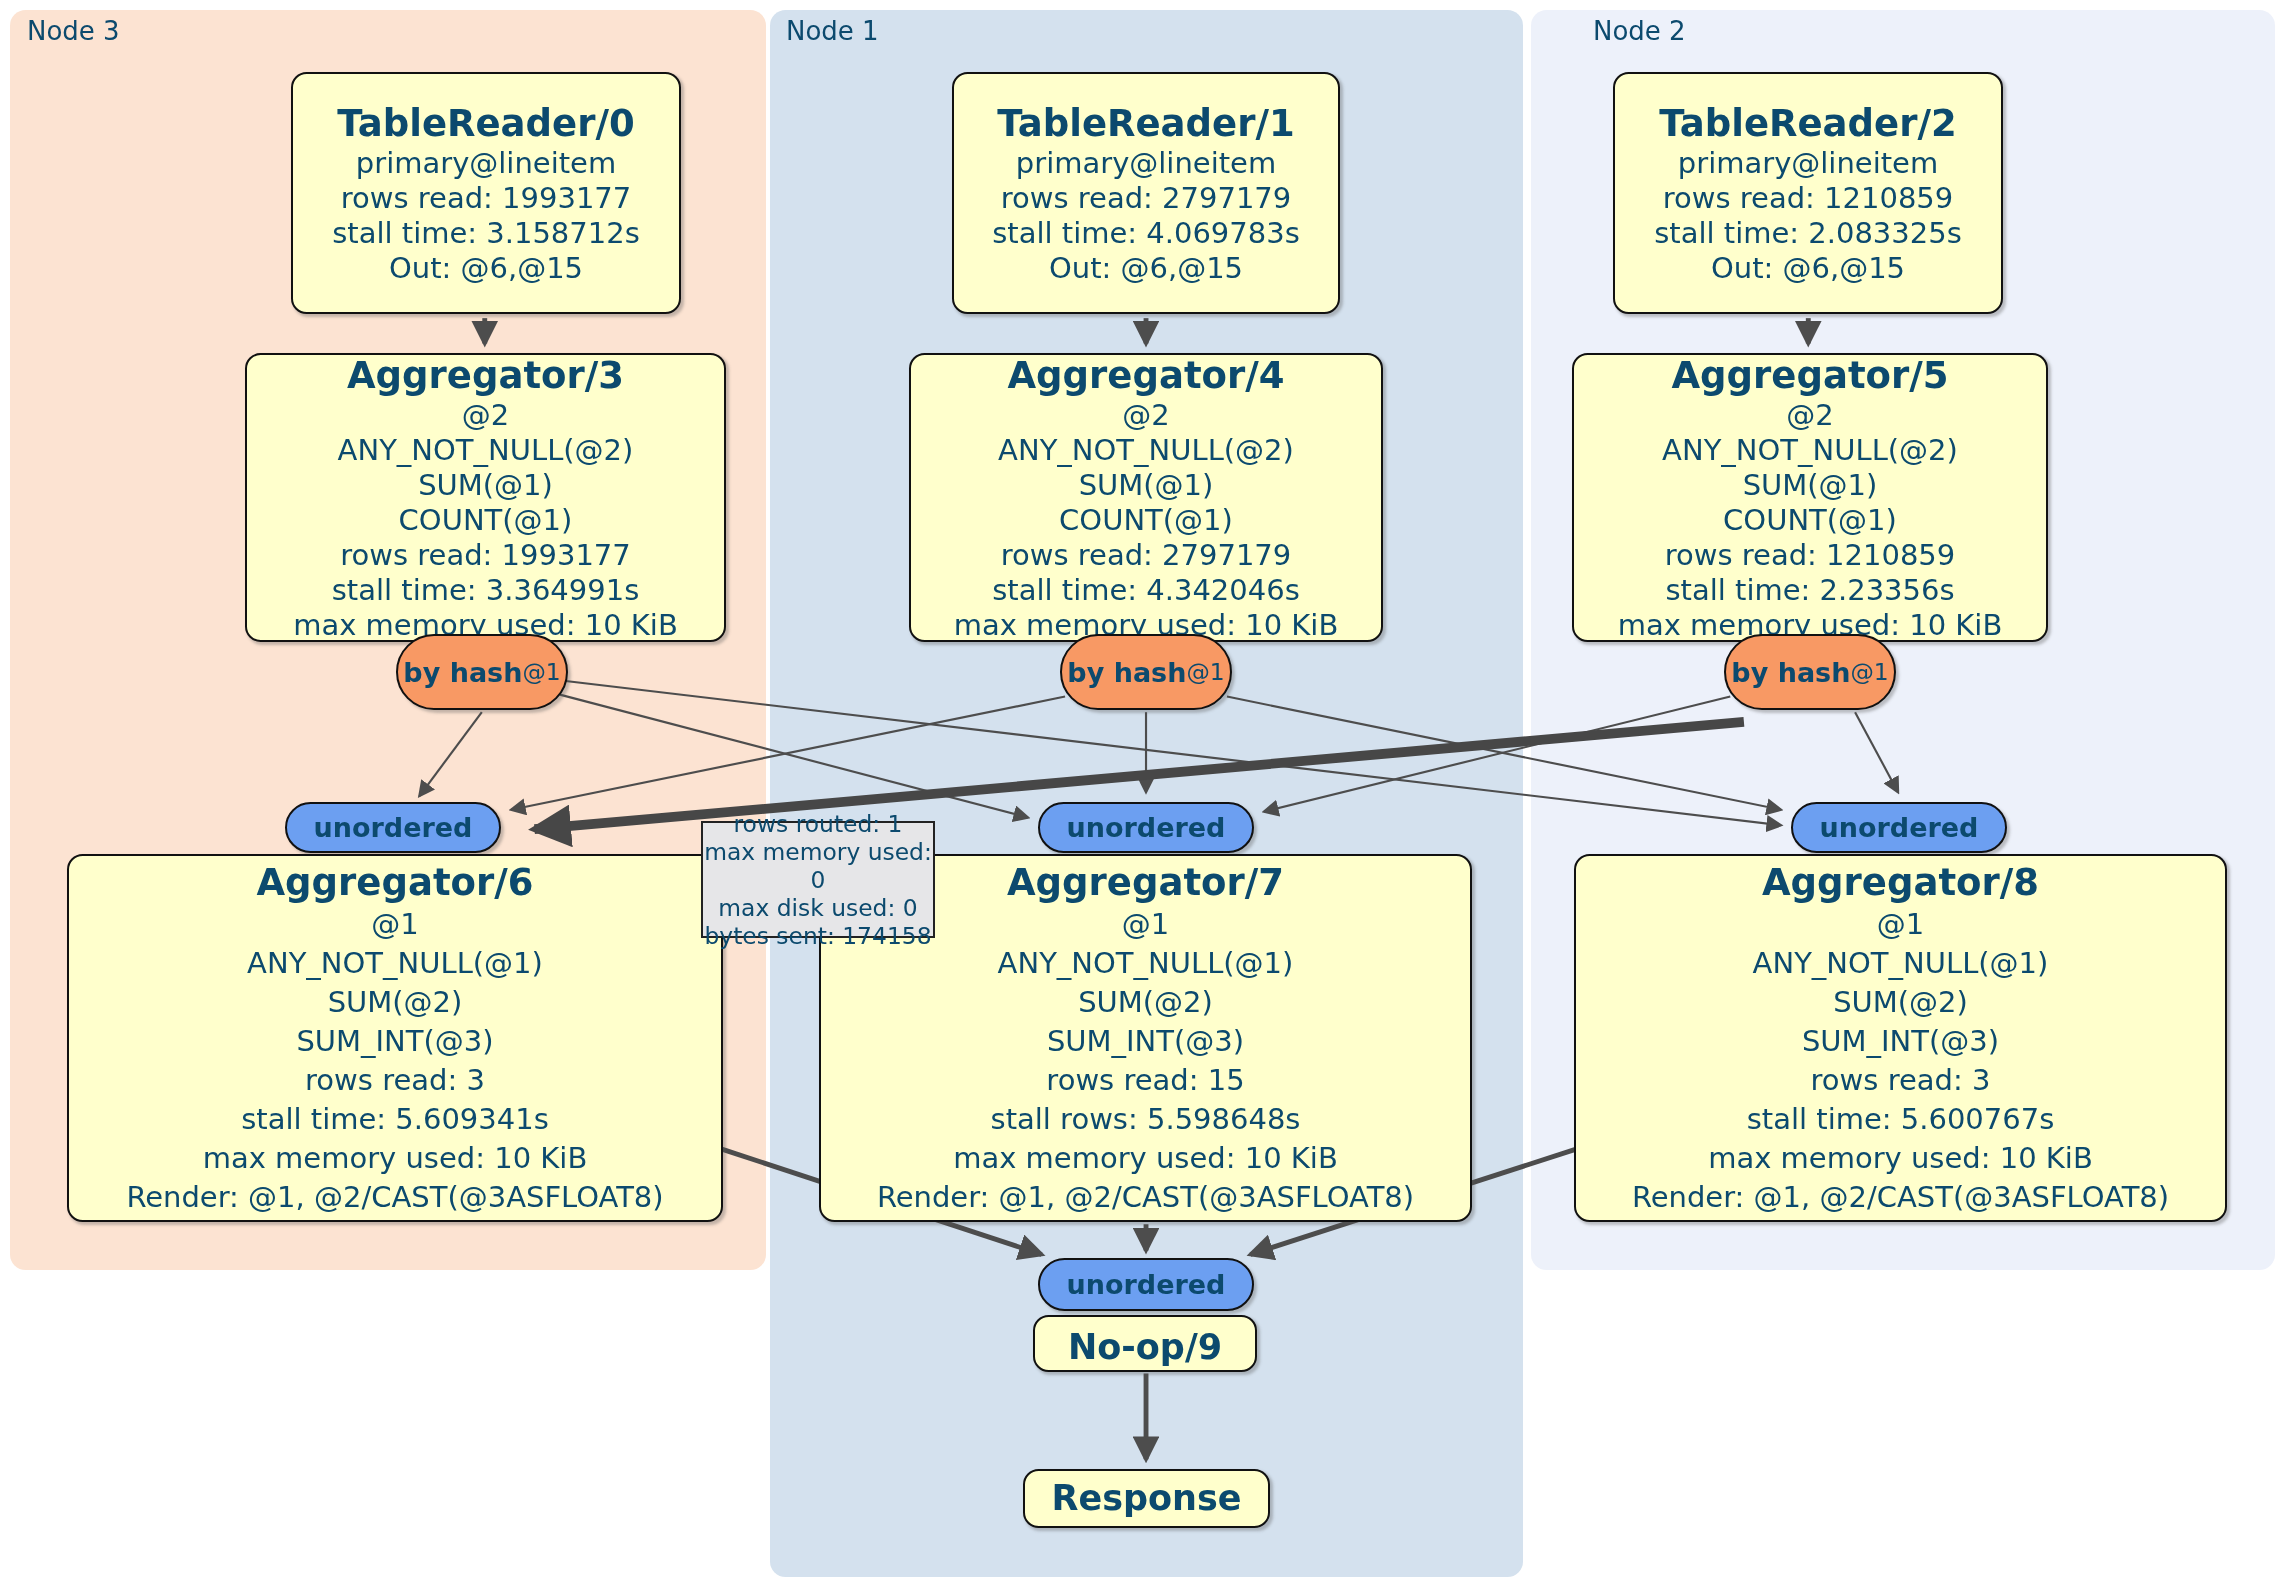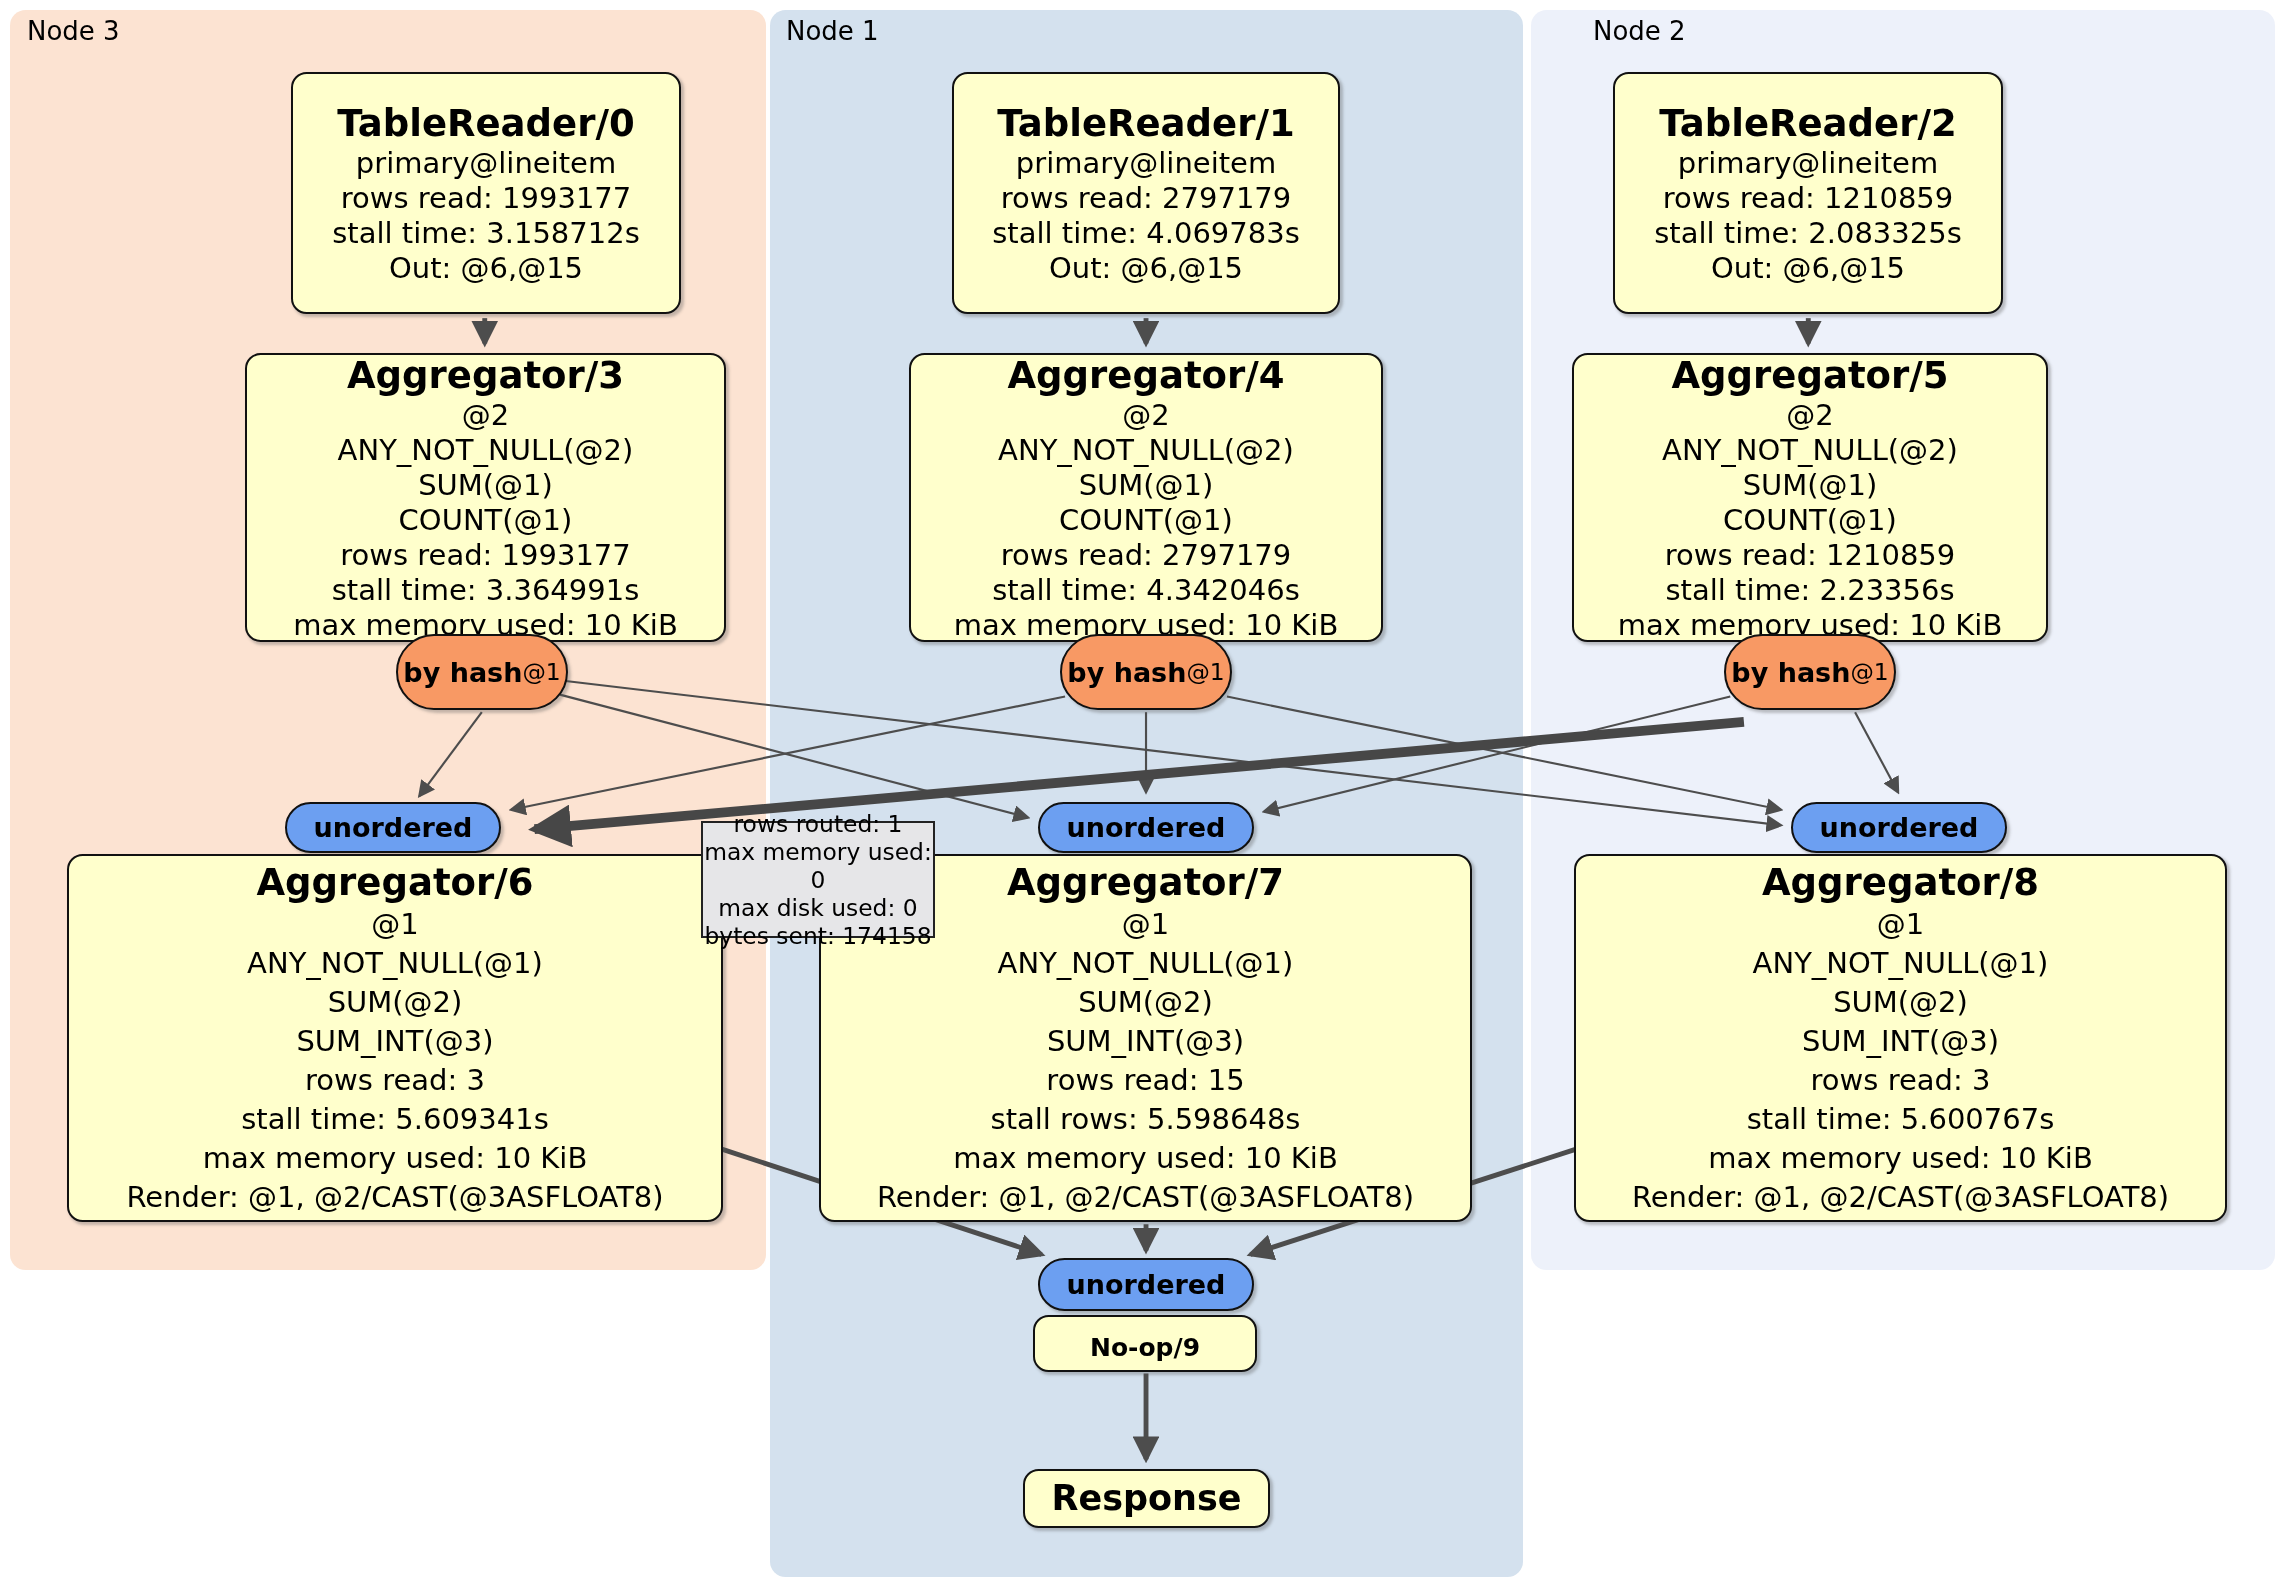--- a/index.html
+++ b/index.html
@@ -1,18 +1,18 @@
 <!DOCTYPE html>
 <html style="--node3_bg: #fce3d2; --node1_bg: #d4e1ee; --node2_bg: #edf1fa; --operator_bg: #ffffcc; --router_bg: #f89964; --sync_bg: #6c9ff1; --edge: #4d4d4d;"><head>
 <meta charset="utf-8">
 <style>
   html,body { margin:0; padding:0; background:#ffffff; }
   #canvas {
     position:relative; width:2294px; height:1596px; overflow:hidden;
-    font-family:"DejaVu Sans","Liberation Sans",sans-serif; color:#000000;
+    font-family:"DejaVu Sans","Liberation Sans",sans-serif; color:#0c4a6e;
   }
   .region { position:absolute; border-radius:15.6px; }
   #region-node3 { left:9.8px; top:9.8px; width:756px; height:1260px; background:var(--node3_bg); }
   #region-node1 { left:770px; top:9.8px; width:753px; height:1567px; background:var(--node1_bg); }
   #region-node2 { left:1531px; top:9.8px; width:744px; height:1260px; background:var(--node2_bg); }
   .region-label { position:absolute; font-size:26px; z-index:2; }
 
   svg.edges { position:absolute; left:0; top:0; z-index:1; }
 
   .opbox {
@@ -225,20 +225,20 @@
         <div class="line">max memory used: 0</div>
         <div class="line">max disk used: 0</div>
         <div class="line">bytes sent: 174158</div>
       </div>
   </div>
 
   <div class="pill sync" style="left:1038px;top:1258px;width:216px;height:53px;">
     <div class="plabel">unordered</div>
   </div>
   <div class="opbox" style="left:1033px;top:1315px;width:224px;height:57px;">
-    <div class="title" style="font-size:25px;line-height:39px;margin-top:7px;">No-op/9</div>
+    <div class="title" style="font-size:35px;line-height:39px;margin-top:7px;">No-op/9</div>
   </div>
   <div class="opbox" style="left:1023px;top:1469px;width:247px;height:59px;">
     <div class="title" style="font-size:35px;line-height:39px;">Response</div>
   </div>
 
 </div>
 
 
 </body></html>

